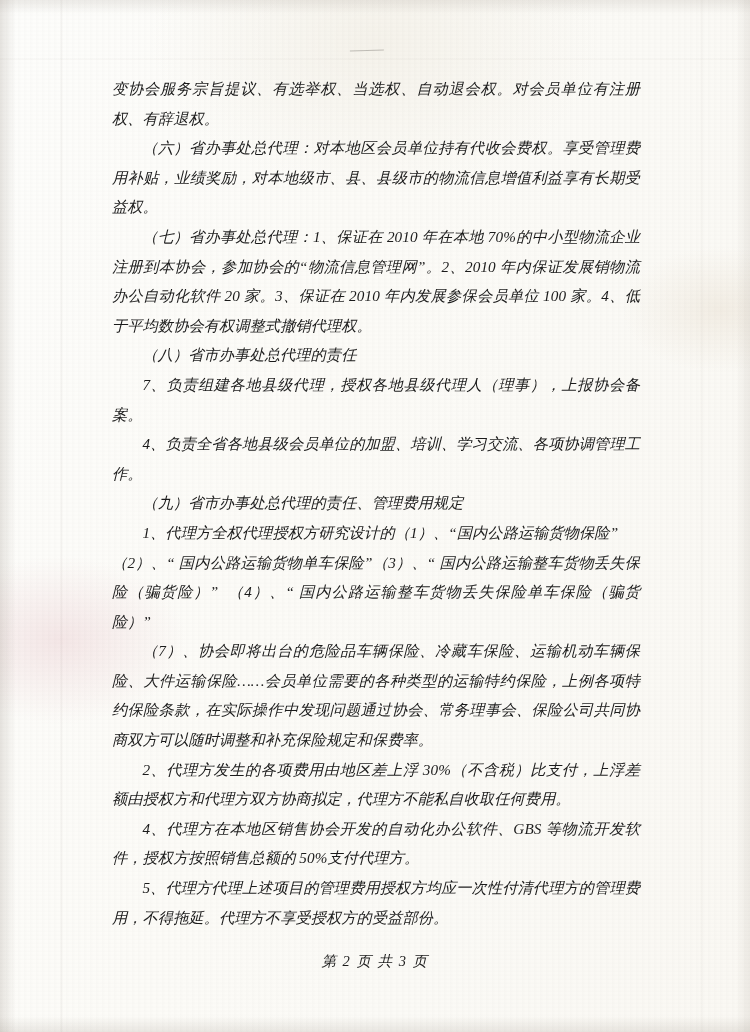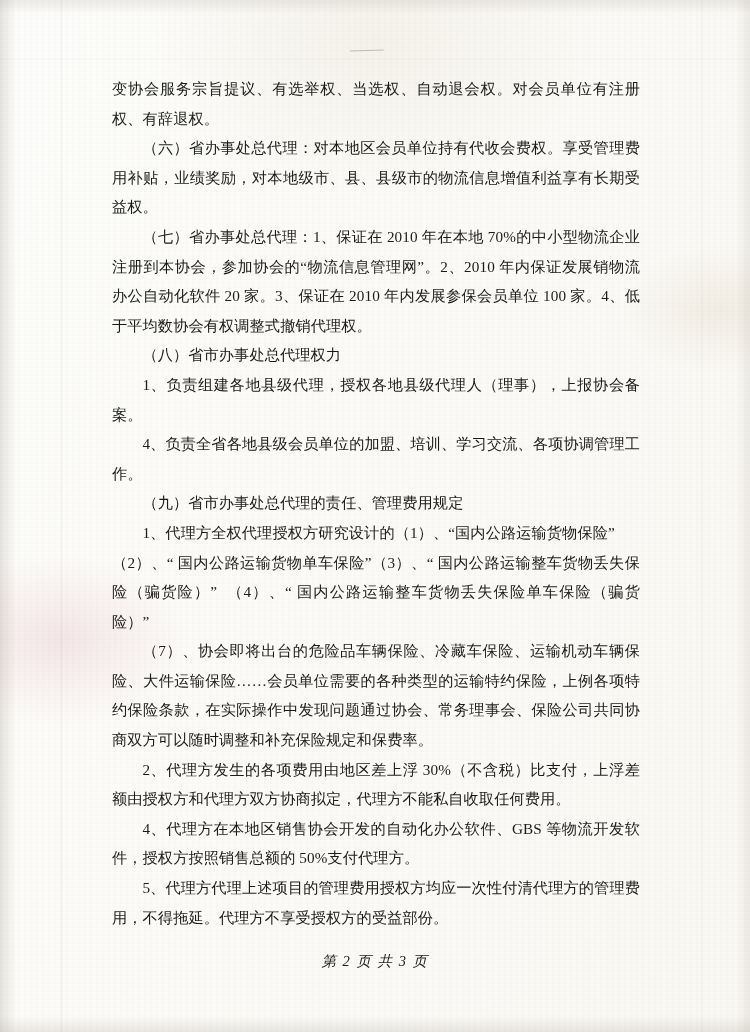--- a/index.html
+++ b/index.html
@@ -93,20 +93,21 @@
     color: #1b1b1b;
     font-size: 15.2px;
     line-height: 29.6px;
     letter-spacing: 0.1px;
     text-align: justify;
     text-justify: inter-ideograph;
   }
   #body-text p {
     margin: 0;
     white-space: pre-wrap;
+    font-style: italic;
   }
   #body-text p.ind { text-indent: 2em; }
   #body-text p.ind0 { text-indent: 0; }
 
   #footer {
     position: absolute;
     left: 0;
     top: 952px;
     width: 750px;
     text-align: center;
@@ -130,22 +131,22 @@
   <div class="crease v1"></div>
   <div class="crease v2"></div>
   <div class="crease h1"></div>
 
   <div id="top-mark"></div>
 
   <div id="body-text">
     <p class="ind0">变协会服务宗旨提议、有选举权、当选权、自动退会权。对会员单位有注册权、有辞退权。</p>
     <p class="ind">（六）省办事处总代理：对本地区会员单位持有代收会费权。享受管理费用补贴，业绩奖励，对本地级市、县、县级市的物流信息增值利益享有长期受益权。</p>
     <p class="ind">（七）省办事处总代理：1、保证在 2010 年在本地 70%的中小型物流企业注册到本协会，参加协会的“物流信息管理网”。2、2010 年内保证发展销物流办公自动化软件 20 家。3、保证在 2010 年内发展参保会员单位 100 家。4、低于平均数协会有权调整式撤销代理权。</p>
-    <p class="ind">（八）省市办事处总代理权力</p>
-    <p class="ind">1、负责组建各地县级代理，授权各地县级代理人（理事），上报协会备案。</p>
+    <p class="ind">（八）省市办事处总代理的责任</p>
+    <p class="ind">7、负责组建各地县级代理，授权各地县级代理人（理事），上报协会备案。</p>
     <p class="ind">4、负责全省各地县级会员单位的加盟、培训、学习交流、各项协调管理工作。</p>
     <p class="ind">（九）省市办事处总代理的责任、管理费用规定</p>
     <p class="ind">1、代理方全权代理授权方研究设计的（1）、“国内公路运输货物保险”</p>
     <p class="ind0">（2）、“ 国内公路运输货物单车保险”（3）、“ 国内公路运输整车货物丢失保险（骗货险）”  （4）、“ 国内公路运输整车货物丢失保险单车保险（骗货险）”</p>
     <p class="ind">（7）、协会即将出台的危险品车辆保险、冷藏车保险、运输机动车辆保险、大件运输保险……会员单位需要的各种类型的运输特约保险，上例各项特约保险条款，在实际操作中发现问题通过协会、常务理事会、保险公司共同协商双方可以随时调整和补充保险规定和保费率。</p>
     <p class="ind">2、代理方发生的各项费用由地区差上浮 30%（不含税）比支付，上浮差额由授权方和代理方双方协商拟定，代理方不能私自收取任何费用。</p>
     <p class="ind">4、代理方在本地区销售协会开发的自动化办公软件、GBS 等物流开发软件，授权方按照销售总额的 50%支付代理方。</p>
     <p class="ind">5、代理方代理上述项目的管理费用授权方均应一次性付清代理方的管理费用，不得拖延。代理方不享受授权方的受益部份。</p>
 
   </div>

